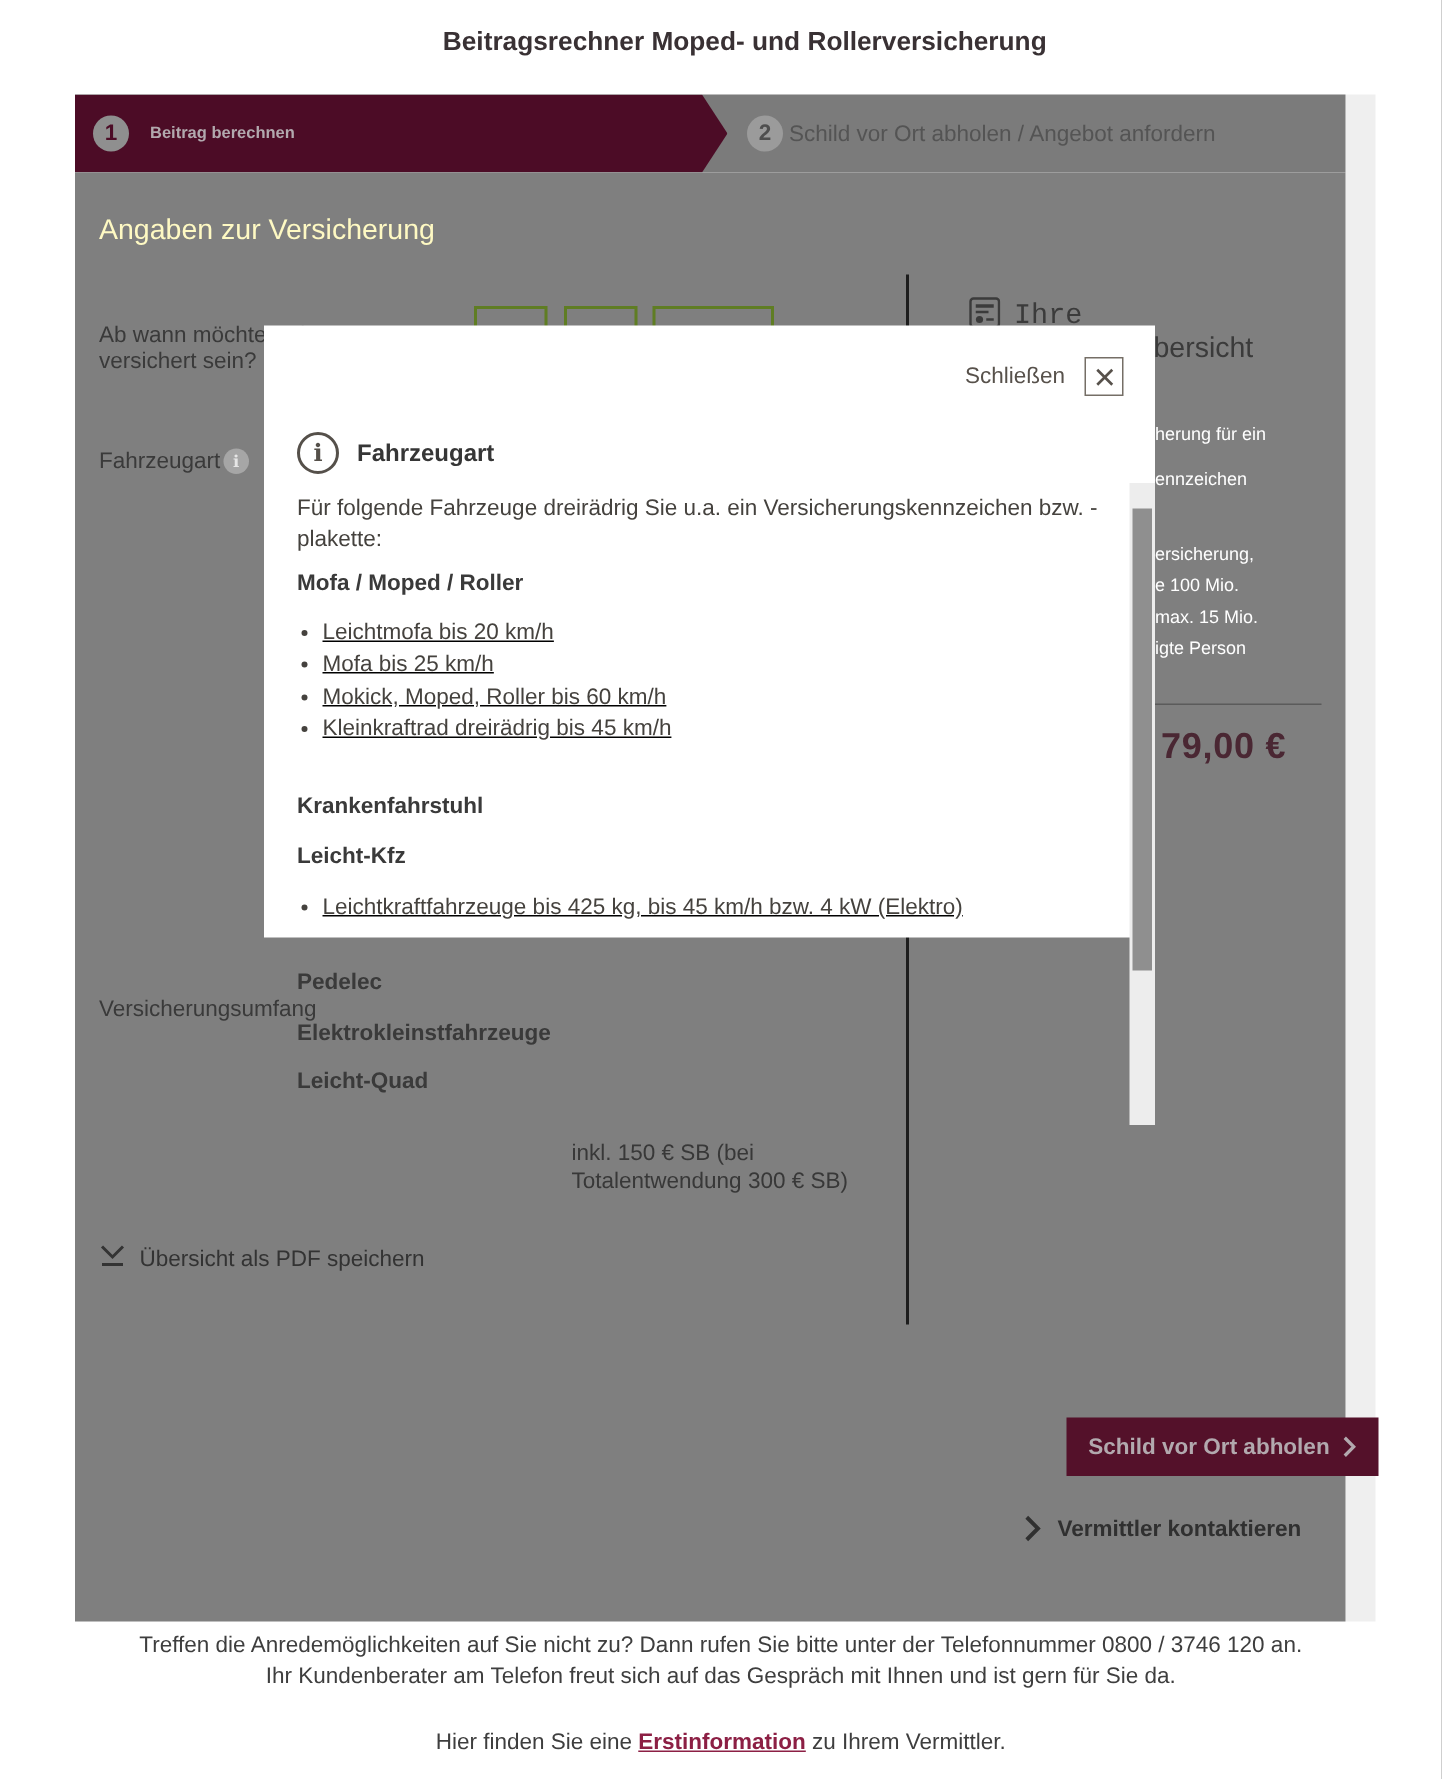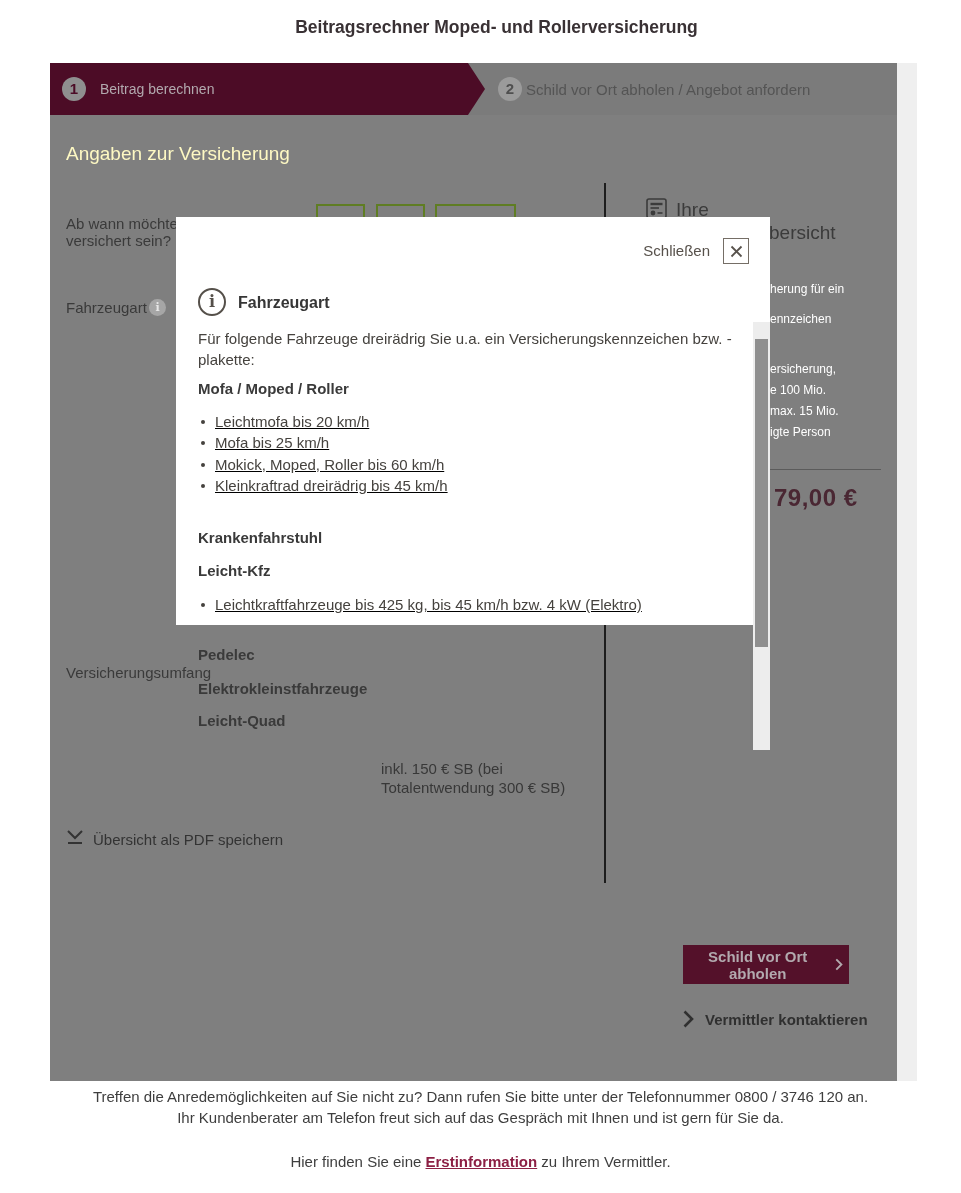--- a/index.html
+++ b/index.html
@@ -14,21 +14,21 @@
   
   .side-strip{left:897px;top:63px;width:20px;height:1018px;background:#efefef;}
 
   
   .stepbar{left:50px;top:63px;width:847px;height:52px;background:#7b7b7b;}
   .step1{left:0;top:0;width:435px;height:52px;background:#4c0c26;
          clip-path:polygon(0 0, calc(100% - 17px) 0, 100% 50%, calc(100% - 17px) 100%, 0 100%);}
   .step-circle{width:24px;height:24px;border-radius:50%;text-align:center;line-height:24px;font-size:15px;font-weight:bold;}
   .c1{left:12px;top:14px;background:#8f8f8f;color:#4c0c26;}
   .c2{left:448px;top:14px;background:#9b9b9b;color:#4f4f4f;}
-  .step1-label{left:50px;top:0;height:52px;display:flex;align-items:center;font-size:14px;font-weight:normal;color:#b2a9ae;}
+  .step1-label{left:50px;top:0;height:52px;display:flex;align-items:center;font-size:11px;font-weight:bold;color:#b2a9ae;}
   .step2-label{left:476px;top:0;height:52px;display:flex;align-items:center;font-size:15px;color:#545454;}
 
   
   .content{left:50px;top:115px;width:847px;height:966px;background:#7f7f7f;}
   .section-title{left:16px;top:28px;font-size:19px;color:#fef9c3;}
   .form-label{font-size:15px;color:#3a3a3a;line-height:17px;}
   .date-label{left:16px;top:100px;width:150px;}
   .date-box{top:89px;height:38px;border:2px solid #5f7d23;box-sizing:border-box;background:transparent;}
   .db1{left:266px;width:49px;}
   .db2{left:326px;width:49px;}
@@ -38,27 +38,27 @@
             color:#e6e6e6;font-family:"DejaVu Serif", serif;font-weight:bold;font-size:11px;
             text-align:center;line-height:17px;}
   .vu-label{left:16px;top:549px;}
   .inkl-note{left:307px;top:645px;font-size:15px;line-height:18.5px;color:#383838;margin-left:24px;}
   .pdf-row{left:16px;top:714px;display:flex;align-items:center;gap:9px;cursor:pointer;}
   .pdf-text{font-size:15px;color:#333333;}
   .vdivider{left:554px;top:68px;width:2px;height:700px;background:#1d1d1d;}
 
   
   .sb-icon{left:596px;top:83px;}
-  .sb-title1{left:626px;top:84px;font-size:19px;color:#3b3b3b;}
+  .sb-title1{left:626px;top:84px;font-size:19px;color:#3b3b3b;font-family:Liberation Mono, monospace;}
   .sb-title2{left:719px;top:107px;font-size:19px;color:#3b3b3b;}
   .sb-frag{left:720px;font-size:12px;color:#ffffff;text-align:center;}
   .hdivider{left:595px;top:354px;width:236px;height:1px;background:#5b5b5b;}
   .price{left:724px;top:369px;font-size:24px;font-weight:bold;letter-spacing:.5px;color:#4a2733;}
 
-  .btn-primary{left:633px;top:830px;width:166px;height:39px;background:#54112a;border:none;
+  .btn-primary{left:661px;top:830px;width:208px;height:39px;background:#54112a;border:none;
                display:flex;align-items:center;justify-content:center;gap:9px;cursor:pointer;}
   .btn-primary span{font-size:15px;font-weight:bold;color:#b2a9ae;}
   .btn-secondary{left:633px;top:895px;display:flex;align-items:center;gap:11px;cursor:pointer;}
   .btn-secondary span{font-size:15px;font-weight:bold;color:#303030;}
 
   
   .modal{left:176px;top:217px;width:594px;height:408px;background:#ffffff;z-index:20;}
   .m-close-label{right:60px;top:25px;font-size:15px;color:#57514b;cursor:pointer;}
   .m-close-btn{right:21px;top:21px;width:26px;height:26px;border:1px solid #756e66;box-sizing:border-box;
                display:flex;align-items:center;justify-content:center;background:#fff;cursor:pointer;}

